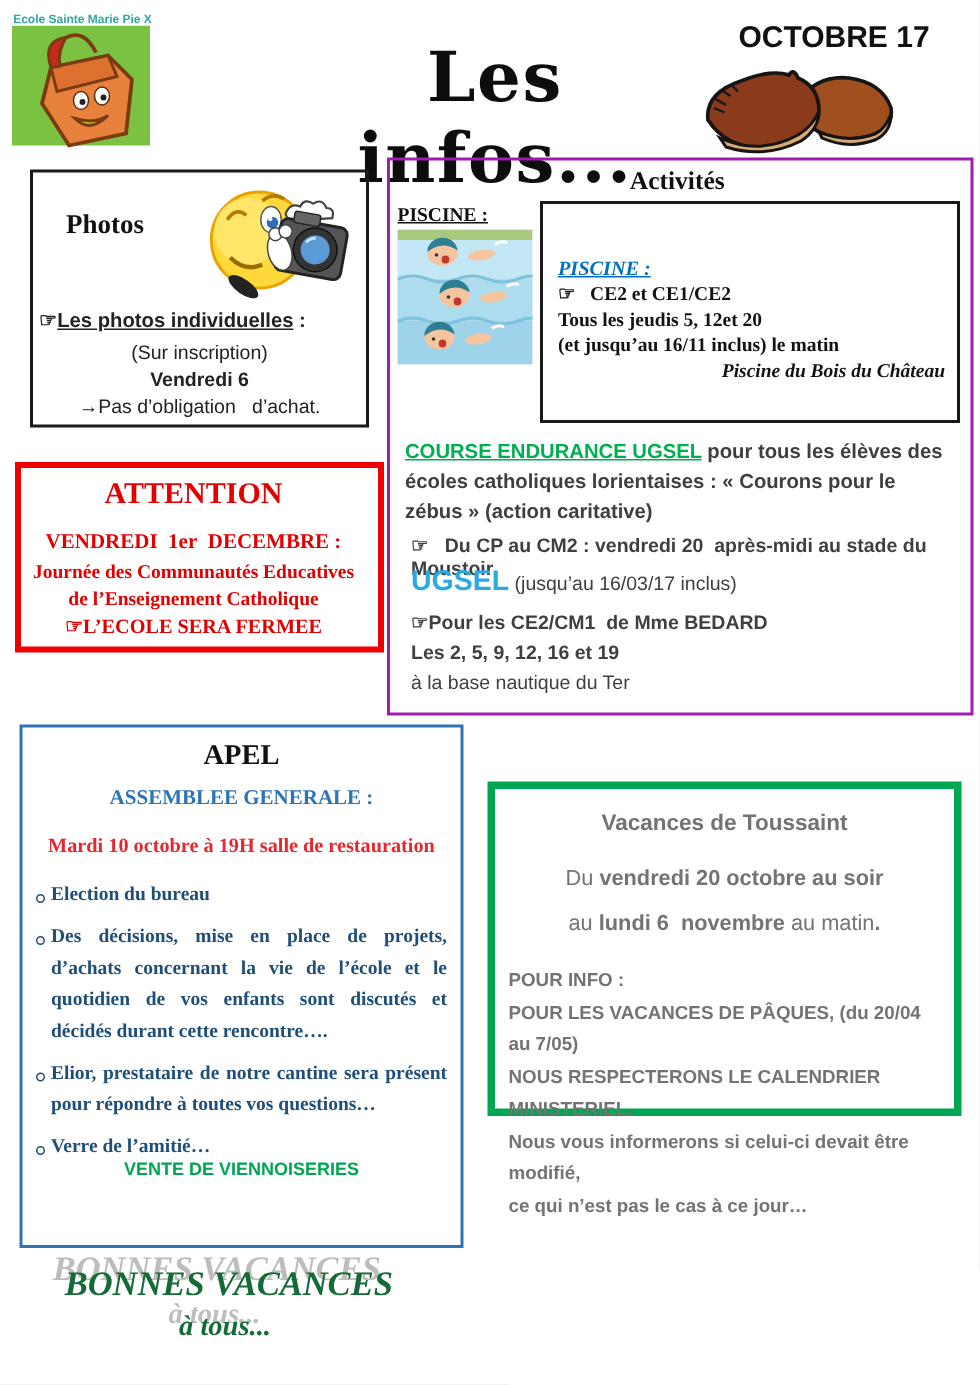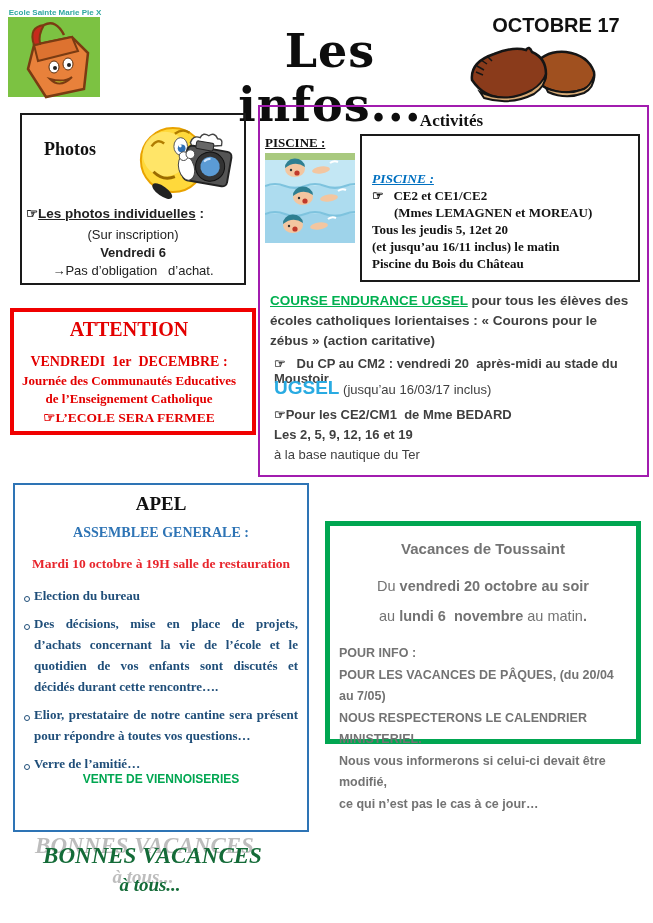--- a/index.html
+++ b/index.html
@@ -34,21 +34,21 @@
              font-weight:bold;font-size:17px;color:#111;}
   .piscine-label{left:5px;top:28px;font-family:"Liberation Serif",serif;font-weight:bold;
                  font-size:13px;text-decoration:underline;color:#111;}
   .swim{left:5px;top:46px;width:90px;height:90px;}
   .inner-box{left:100px;top:27px;width:280px;height:148px;border:2px solid #1a1a1a;
              padding:34px 8px 0 10px;box-sizing:border-box;
              font-family:"Liberation Serif",serif;font-weight:bold;font-size:13px;
              line-height:17px;color:#131313;}
   .inner-title{color:#0070c0;font-style:italic;text-decoration:underline;font-size:13.5px;}
   .ind{padding-left:22px;}
-  .r{text-align:left;}
+  .r{text-align:right;font-style:italic;}
   .course{left:10px;top:184px;width:364px;font-size:13.5px;font-weight:bold;
           color:#3f3f3f;line-height:20px;}
   .course .hl{color:#00b050;text-decoration:underline;}
   .cp-line{left:14px;top:249px;width:366px;font-size:13px;font-weight:bold;color:#3f3f3f;}
   .voile-row{left:14px;top:270px;width:366px;color:#3f3f3f;font-size:13px;}
   .voile-title{color:#29abe2;font-weight:bold;font-size:19px;}
   .vl{left:14px;top:0;width:366px;font-size:13px;color:#3f3f3f;}
   .vl1{top:300px;font-weight:bold;}
   .vl2{top:320px;font-weight:bold;}
   .vl3{top:340px;}
@@ -201,21 +201,20 @@
           <circle cx="30" cy="14" r="2.6" fill="#c0392b"></circle>
           <ellipse cx="54" cy="11" rx="9" ry="3.5" fill="#f3c6a0" transform="rotate(-8 54 11)"></ellipse>
           <path d="M63,4 q4,-3 8,-1" stroke="#fff" stroke-width="2" fill="none"></path>
         </g>
       </svg>
     </span>
 
     <div class="abs inner-box">
       <div class="inner-title">PISCINE :</div>
       <div><span>☞</span><span>&nbsp;&nbsp;&nbsp;CE2 et CE1/CE2</span></div>
-      <div class="ind">(Mmes LEMAGNEN et MOREAU)</div>
       <div>Tous les jeudis 5, 12et 20</div>
       <div>(et jusqu’au 16/11 inclus) le matin</div>
       <div class="r">Piscine du Bois du Château</div>
     </div>
 
     <div class="abs course"><span class="hl">COURSE ENDURANCE UGSEL</span><span> pour tous les élèves des écoles catholiques lorientaises : « Courons pour le zébus » (action caritative)</span></div>
 
     <div class="abs cp-line"><span>☞</span><span>&nbsp;&nbsp; Du CP au CM2 : vendredi 20&nbsp; après-midi au stade du Moustoir</span></div>
 
     <div class="abs voile-row"><span class="voile-title">UGSEL</span><span> (jusqu’au 16/03/17 inclus)</span></div>

